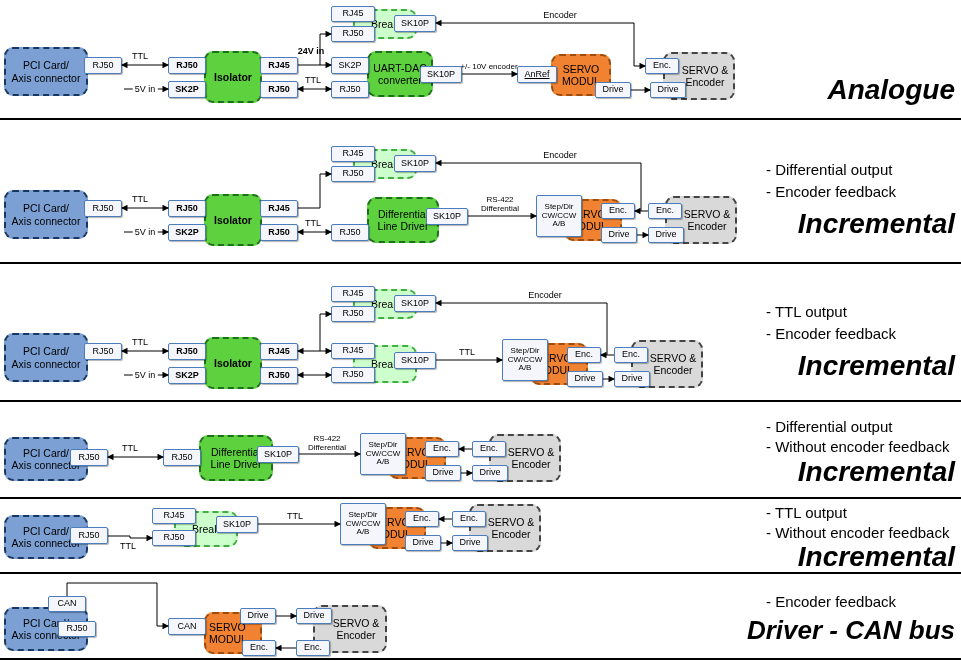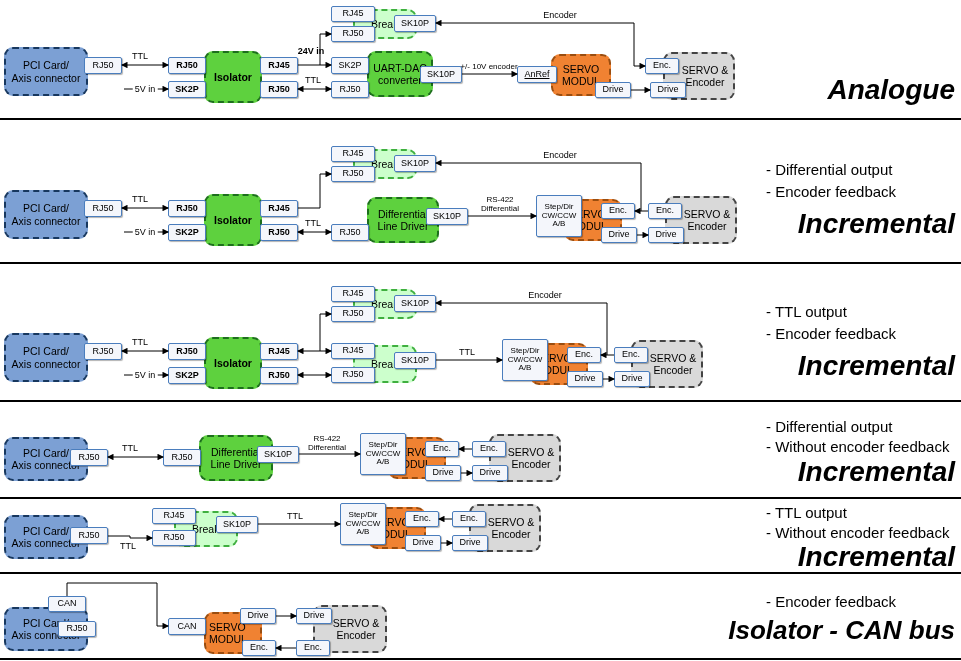--- a/index.html
+++ b/index.html
@@ -186,21 +186,21 @@
     <div class="node node-sm" style="left: 168px; top: 618px; width: 38px; height: 17px; background: rgb(244, 246, 251); border-color: rgb(74, 125, 189);">CAN</div>
     <div class="node node-big tleft" style="left: 204px; top: 612px; width: 58px; height: 42px; background: rgb(240, 130, 50); border-color: rgb(154, 77, 15);">SERVO
 MODUL</div>
     <div class="node node-sm" style="left: 240px; top: 608px; width: 36px; height: 16px; background: rgb(244, 246, 251); border-color: rgb(74, 125, 189);">Drive</div>
     <div class="node node-sm" style="left: 242px; top: 640px; width: 34px; height: 16px; background: rgb(244, 246, 251); border-color: rgb(74, 125, 189);">Enc.</div>
     <div class="node node-sm" style="left: 296px; top: 608px; width: 36px; height: 16px; background: rgb(244, 246, 251); border-color: rgb(74, 125, 189);">Drive</div>
     <div class="node node-sm" style="left: 296px; top: 640px; width: 34px; height: 16px; background: rgb(244, 246, 251); border-color: rgb(74, 125, 189);">Enc.</div>
     <div class="node node-big" style="left: 313px; top: 605px; width: 74px; height: 48px; background: rgb(217, 217, 217); border-color: rgb(68, 68, 68); padding-left: 12px;">SERVO &amp;
 Encoder</div>
     <div class="note" style="left: 766px; top: 594px;">- Encoder feedback</div>
-    <div class="sec-title" style="top: 617px; font-size: 26px;">Isolator - CAN bus</div>
+    <div class="sec-title" style="top: 617px; font-size: 26px;">Driver - CAN bus</div>
     <svg width="961" height="661" class="wires">
       <defs>
         <marker id="arr" viewBox="0 0 10 10" refX="8.5" refY="5" markerWidth="6.5" markerHeight="6.5" orient="auto-start-reverse">
           <path d="M0,0 L10,5 L0,10 z" fill="#000000"></path>
         </marker>
       </defs>
       <polyline points="122,65 168,65" fill="none" stroke="#000000" stroke-width="1" marker-end="url(#arr)" marker-start="url(#arr)"></polyline>
       <polyline points="124,89 168,89" fill="none" stroke="#000000" stroke-width="1" marker-end="url(#arr)"></polyline>
       <polyline points="298,65 331,65" fill="none" stroke="#000000" stroke-width="1" marker-end="url(#arr)"></polyline>
       <polyline points="320,65 320,34 331,34" fill="none" stroke="#000000" stroke-width="1" marker-end="url(#arr)"></polyline>

